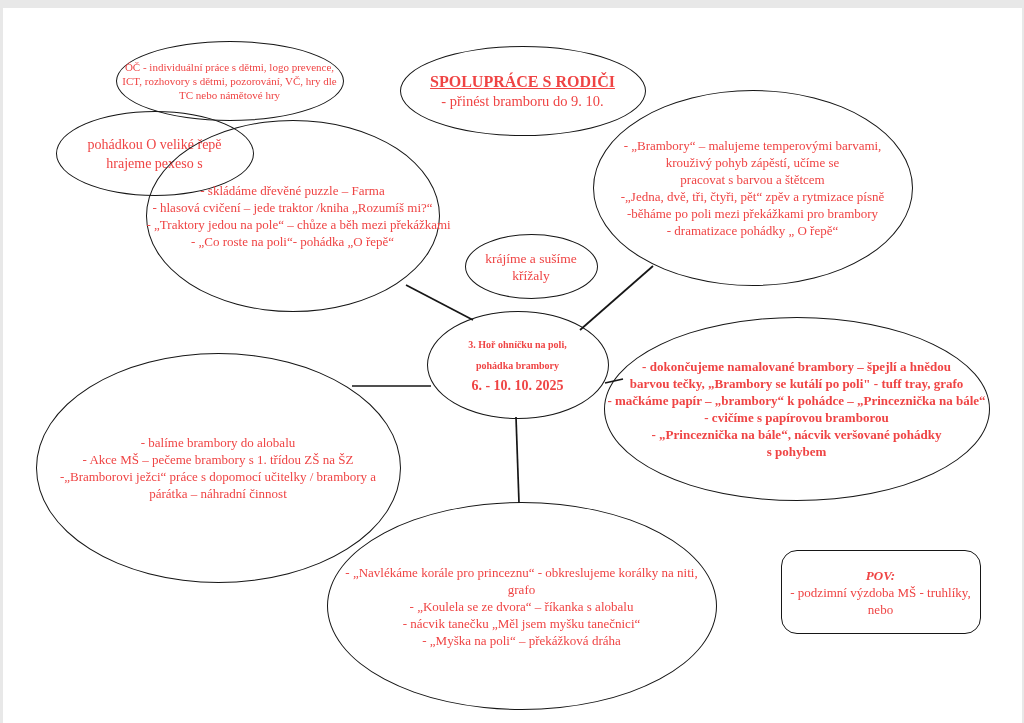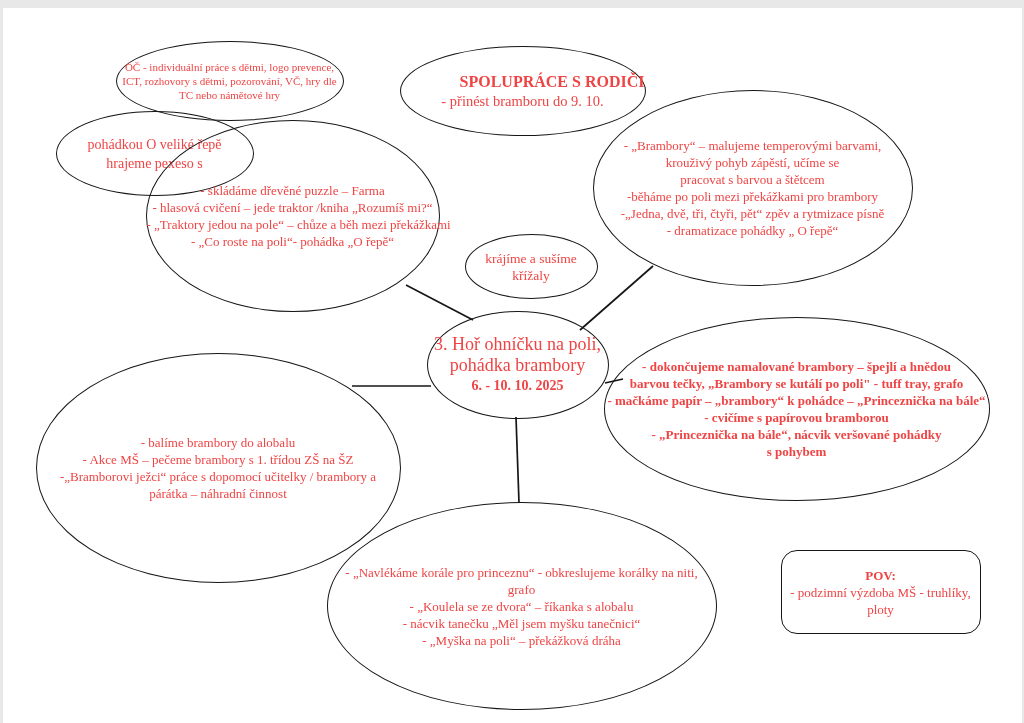--- a/index.html
+++ b/index.html
@@ -24,32 +24,32 @@
   }
   .ellipse { border: 1.7px solid #161616; border-radius: 50%; background: transparent; }
   .roundrect { border: 1.9px solid #161616; border-radius: 16px; background: transparent; }
   .txt { width: 100%; }
   .line { white-space: nowrap; }
 
   .node-oc       { left: 113px; top: 33px;  width: 228px; height: 80px;  font-size: 11px;   line-height: 14px; }
   .node-pexeso   { left: 53px;  top: 103px; width: 198px; height: 85px;  font-size: 14px;   line-height: 19px; }
   .node-puzzle   { left: 143px; top: 112px; width: 294px; height: 192px; font-size: 13px;   line-height: 17px; }
   .node-spoluprace { left: 397px; top: 38px; width: 246px; height: 90px; }
-  .node-spoluprace .hdr { font-size: 16px; font-weight: bold; line-height: 20px; text-align: right; }
+  .node-spoluprace .hdr { font-size: 16px; font-weight: bold; text-decoration: underline; line-height: 20px; }
   .node-spoluprace .sub { font-size: 14.5px; line-height: 19px; }
   .node-topright { left: 590px; top: 82px;  width: 320px; height: 196px; font-size: 13px;   line-height: 17px; }
   .node-krajime  { left: 462px; top: 226px; width: 133px; height: 65px;  font-size: 13.5px; line-height: 17px; }
   .node-central  { left: 424px; top: 303px; width: 182px; height: 108px; }
-  .node-central .hdr  { font-size: 18px; font-weight: normal; line-height: 21px; }
+  .node-central .hdr  { font-size: 10px; font-weight: bold; line-height: 21px; }
   .node-central .date { font-size: 14px; font-weight: bold; line-height: 20px; }
   .node-right    { left: 601px; top: 309px; width: 386px; height: 184px; font-size: 13px;   line-height: 17px; font-weight: bold; }
   .node-left     { left: 33px;  top: 345px; width: 365px; height: 230px; font-size: 13px;   line-height: 17px; font-family: Liberation Serif, serif; }
   .node-bottom   { left: 324px; top: 494px; width: 390px; height: 208px; font-size: 13px;   line-height: 17px; }
   .node-pov      { left: 778px; top: 542px; width: 200px; height: 84px;  font-size: 13px;   line-height: 17px; }
-  .node-pov .hdr { font-weight: bold; }
+  .node-pov .hdr { font-weight: bold; font-style: italic; }
 </style>
 </head>
 <body>
 
 <div class="page">
 
   <svg class="links" viewBox="0 0 1024 723">
     <line x1="403" y1="277" x2="470" y2="312" stroke="#161616" stroke-width="1.7"></line>
     <line x1="650" y1="258" x2="577" y2="322" stroke="#161616" stroke-width="1.7"></line>
     <line x1="349" y1="378" x2="428" y2="378" stroke="#161616" stroke-width="1.7"></line>
@@ -86,22 +86,22 @@
       <div class="line hdr">SPOLUPRÁCE S RODIČI</div>
       <div class="line sub">- přinést bramboru do 9. 10.</div>
     </div>
   </div>
 
   <div class="node ellipse node-topright">
     <div class="txt">
       <div class="line">- „Brambory“ – malujeme temperovými barvami,</div>
       <div class="line">krouživý pohyb zápěstí, učíme se</div>
       <div class="line">pracovat s barvou a štětcem</div>
+      <div class="line">-„Jedna, dvě, tři, čtyři, pět“ zpěv a rytmizace písně</div>
       <div class="line">-běháme po poli mezi překážkami pro brambory</div>
-      <div class="line">-„Jedna, dvě, tři, čtyři, pět“ zpěv a rytmizace písně</div>
       <div class="line">- dramatizace pohádky „ O řepě“</div>
     </div>
   </div>
 
   <div class="node ellipse node-krajime">
     <div class="txt">
       <div class="line">krájíme a sušíme</div>
       <div class="line">křížaly</div>
     </div>
   </div>
@@ -141,17 +141,17 @@
       <div class="line">- „Koulela se ze dvora“ – říkanka s alobalu</div>
       <div class="line">- nácvik tanečku „Měl jsem myšku tanečnici“</div>
       <div class="line">- „Myška na poli“ – překážková dráha</div>
     </div>
   </div>
 
   <div class="node roundrect node-pov">
     <div class="txt">
       <div class="line hdr">POV:</div>
       <div class="line">- podzimní výzdoba MŠ - truhlíky,</div>
-      <div class="line">ploty</div>
+      <div class="line">nebo</div>
     </div>
   </div>
 
 </div>
 
 </body></html>

